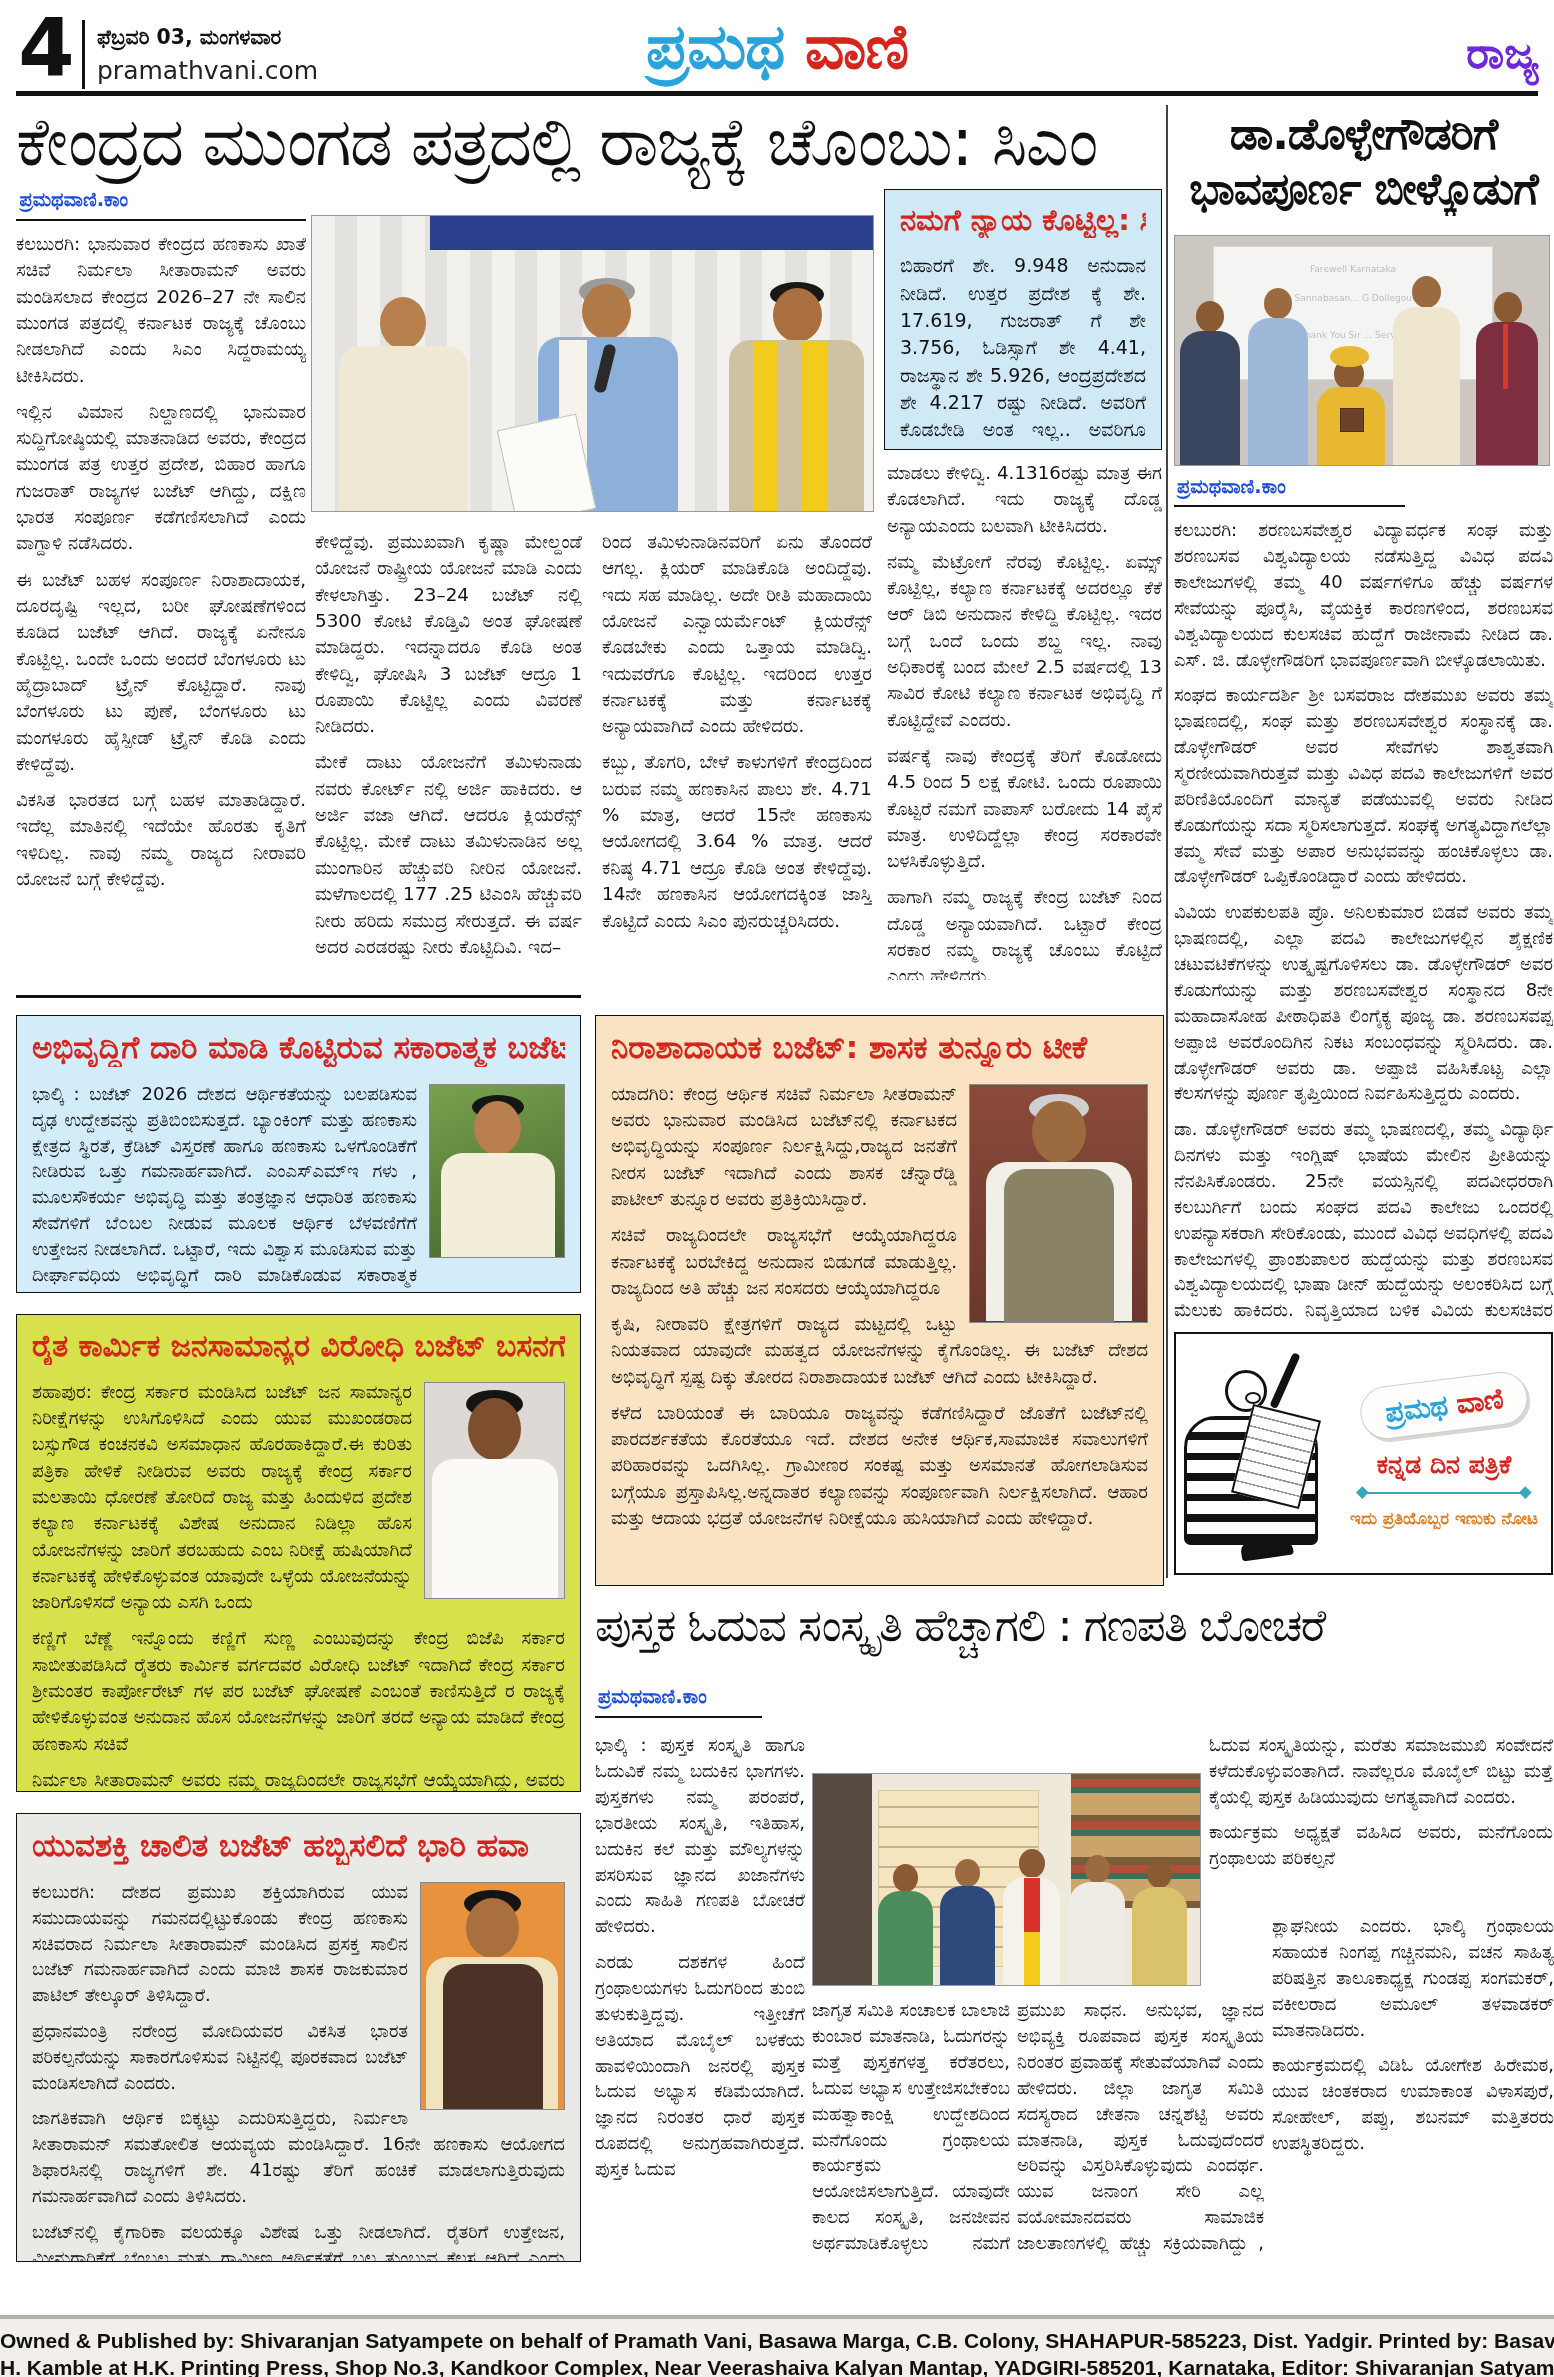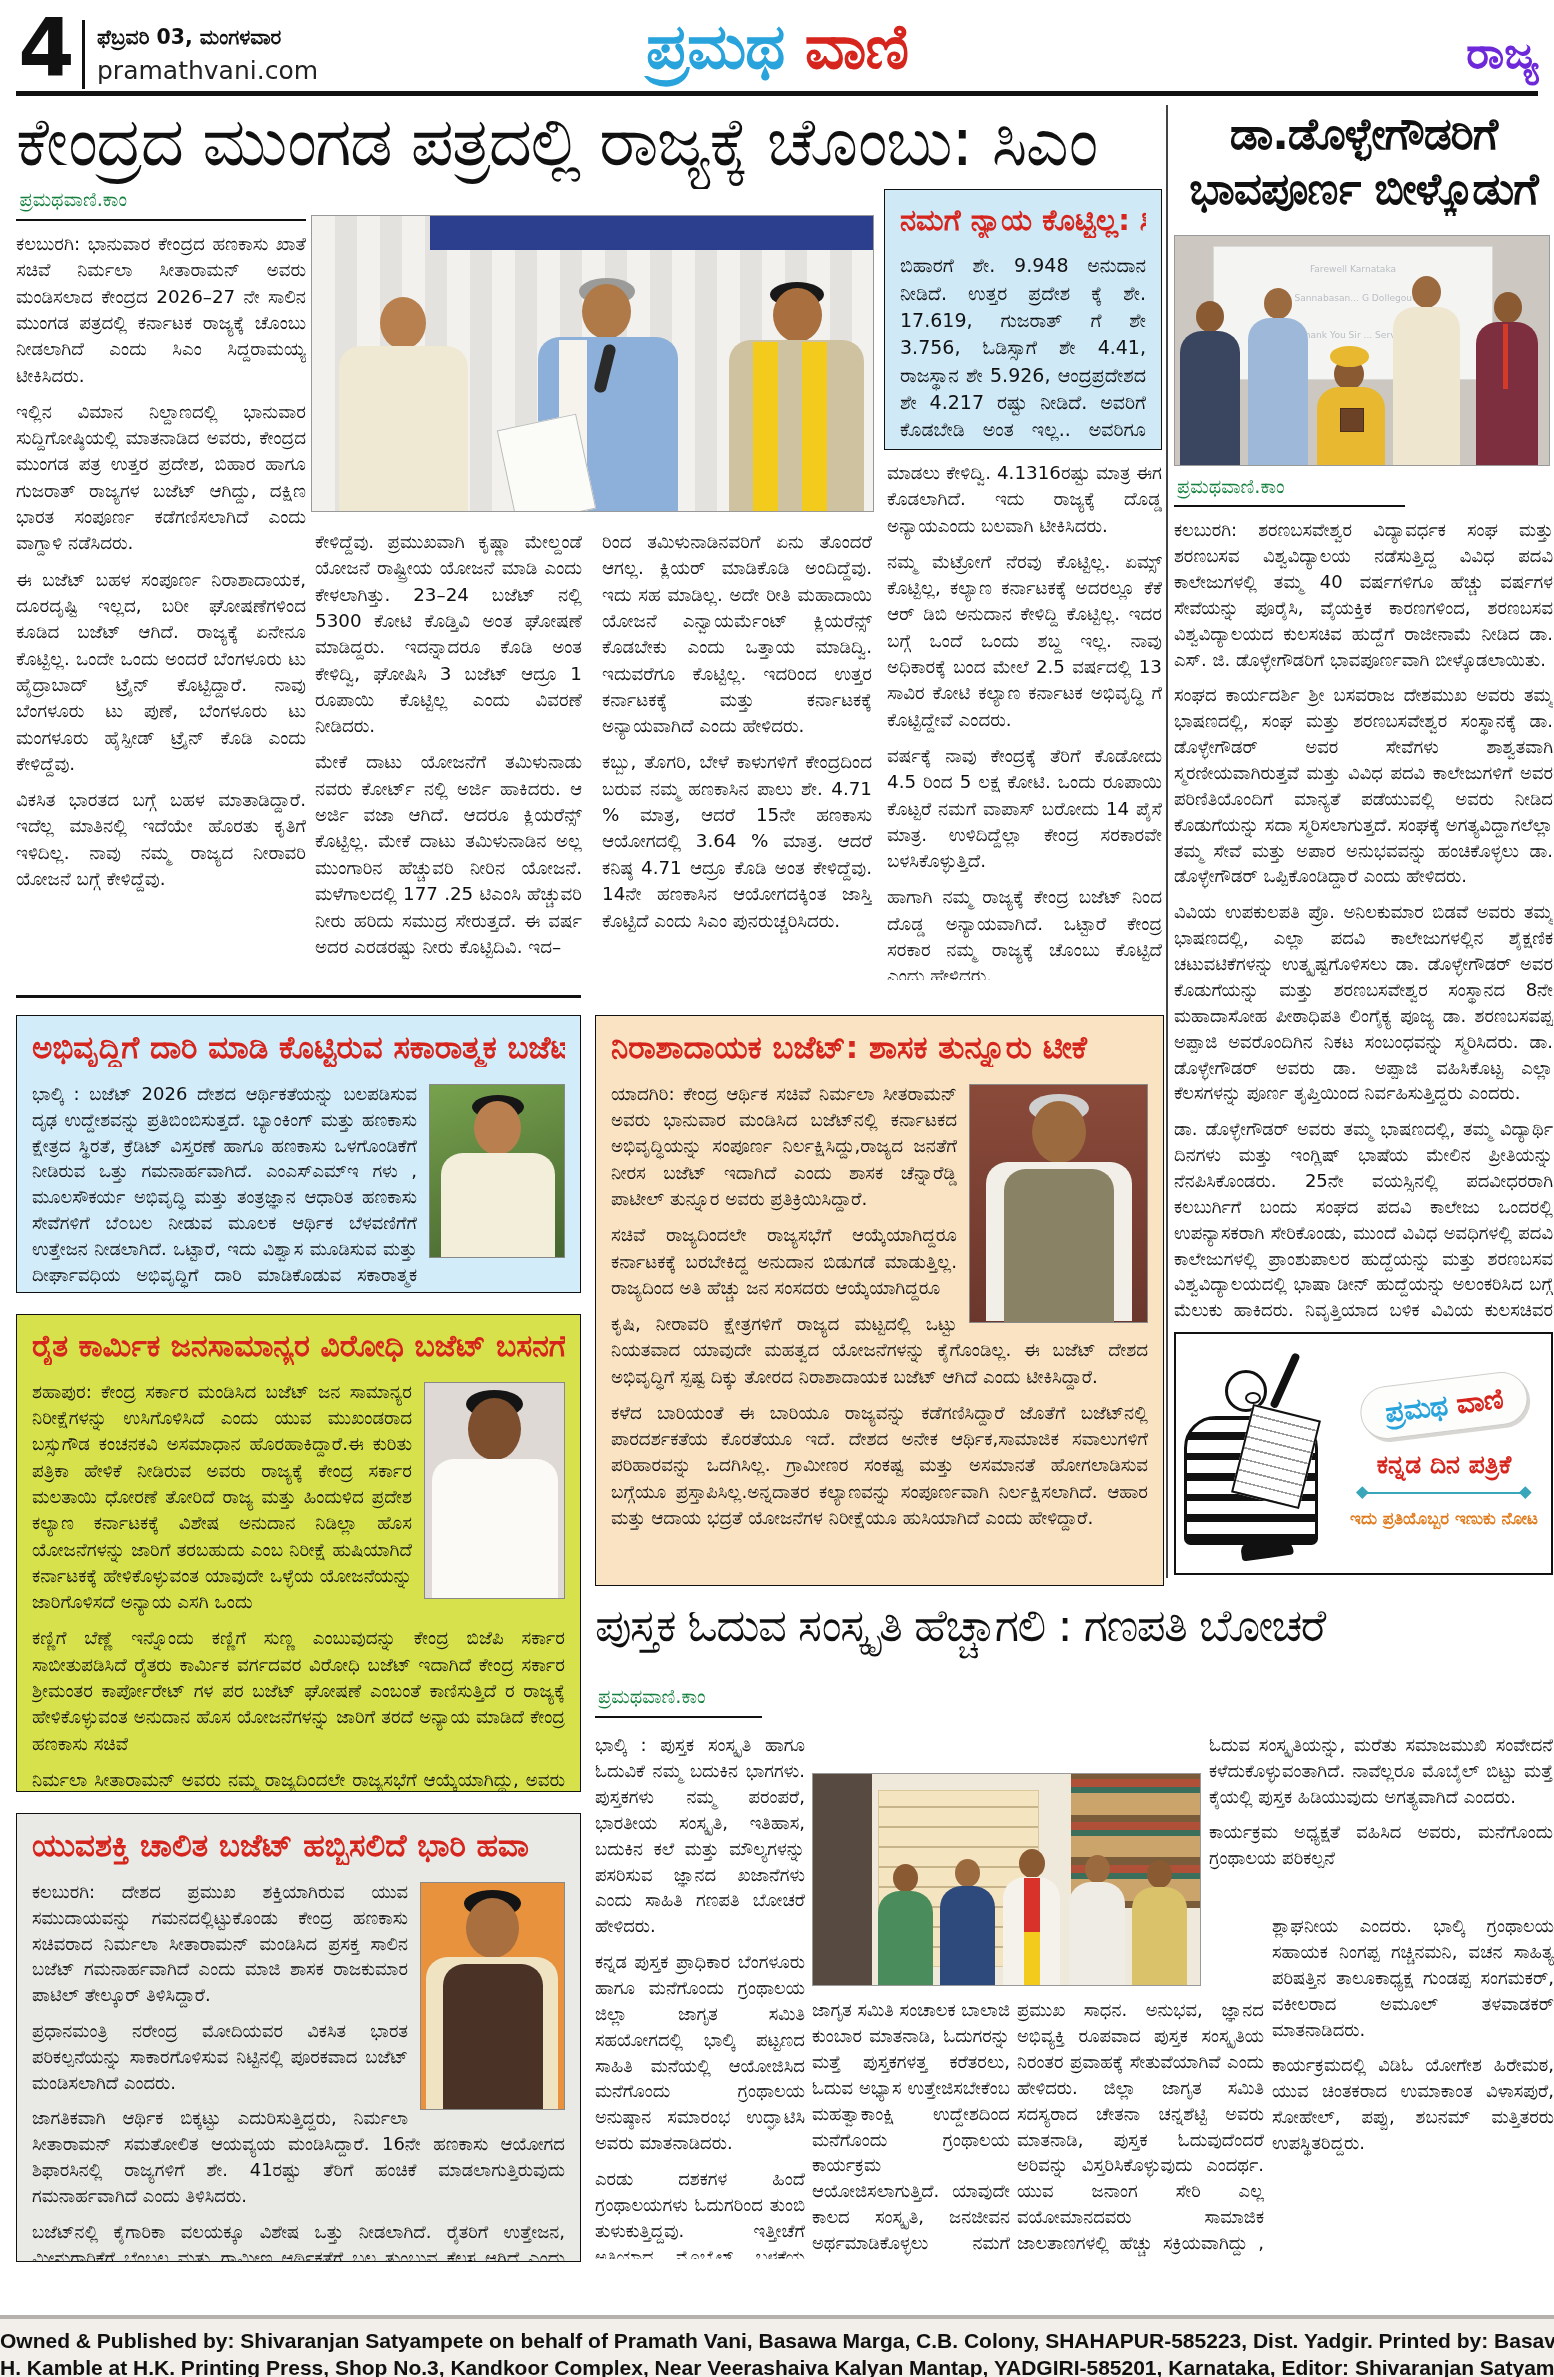--- a/index.html
+++ b/index.html
@@ -2,21 +2,21 @@
 <html style="font-size:8.6px"><head>
 <meta charset="utf-8">
 <style>
   html,body{margin:0;padding:0;background:#888;}
   .page{position:relative;width:1555px;height:2377px;background:#ffffff;overflow:hidden;
         font-family:"DejaVu Sans",sans-serif;color:#111;}
   .abs{position:absolute;box-sizing:border-box;}
   .body-text{font-size:18.3px;line-height:1.44;text-align:justify;overflow:hidden;}
   .body-text p{margin:0 0 9.7px 0;text-indent:0;}
   .headline-xl{font-weight:normal;white-space:nowrap;overflow:hidden;letter-spacing:-1.6px;}
-  .byline{font-size:19.4px;font-weight:normal;color:#15803d;}
+  .byline{font-size:19.4px;font-weight:bold;color:#1d4ed8;}
   .rule{background:#111;}
   .infobox{border:1.6px solid #111;padding:12px 15px;overflow:hidden;}
   .infobox .box-head{font-weight:bold;font-size:30px;line-height:1.25;color:#d6251d;margin-bottom:14px;overflow:hidden;white-space:nowrap;}
   .portrait{float:right;margin:3.2px 0 7.5px 12px;border:0.5px solid #888;position:relative;overflow:hidden;}
   .head{position:absolute;border-radius:50%;}
   .torso{position:absolute;border-radius:21.5px 21.5px 0 0;}
   .photo{overflow:hidden;position:absolute;}
   .screen-line{color:#b9bec4;text-align:center;font-size:9.1px;line-height:1.7;white-space:nowrap;overflow:hidden;}
   .footer-line{text-align:center;font-family:"Liberation Sans",sans-serif;font-weight:bold;font-size:21px;line-height:1.3;white-space:nowrap;overflow:hidden;}
 </style>
@@ -230,21 +230,20 @@
       <div style="margin-top:14px;font-size:16.7px;font-weight:bold;color:#e07c1f;">ಇದು ಪ್ರತಿಯೊಬ್ಬರ ಇಣುಕು ನೋಟ</div>
     </div>
   </div>
 
   <div class="abs headline-xl" style="left:595px;top:1599px;width:960px;height:70px;font-size:45px;">ಪುಸ್ತಕ ಓದುವ ಸಂಸ್ಕೃತಿ ಹೆಚ್ಚಾಗಲಿ : ಗಣಪತಿ ಬೋಚರೆ</div>
   <div class="abs byline" style="left:598px;top:1685px;">ಪ್ರಮಥವಾಣಿ.ಕಾಂ</div>
   <div class="abs rule" style="left:595px;top:1716px;width:167px;height:2.2px;"></div>
 
   <div class="abs body-text" style="left:595px;top:1732px;width:210px;height:527px;font-size:18px;">
     <p>ಭಾಲ್ಕಿ : ಪುಸ್ತಕ ಸಂಸ್ಕೃತಿ ಹಾಗೂ ಓದುವಿಕೆ ನಮ್ಮ ಬದುಕಿನ ಭಾಗಗಳು. ಪುಸ್ತಕಗಳು ನಮ್ಮ ಪರಂಪರೆ, ಭಾರತೀಯ ಸಂಸ್ಕೃತಿ, ಇತಿಹಾಸ, ಬದುಕಿನ ಕಲೆ ಮತ್ತು ಮೌಲ್ಯಗಳನ್ನು ಪಸರಿಸುವ ಜ್ಞಾನದ ಖಜಾನೆಗಳು ಎಂದು ಸಾಹಿತಿ ಗಣಪತಿ ಬೋಚರೆ ಹೇಳಿದರು.</p>
-    <p>ಕನ್ನಡ ಪುಸ್ತಕ ಪ್ರಾಧಿಕಾರ ಬೆಂಗಳೂರು ಹಾಗೂ ಮನೆಗೊಂದು ಗ್ರಂಥಾಲಯ ಜಿಲ್ಲಾ ಜಾಗೃತ ಸಮಿತಿ ಸಹಯೋಗದಲ್ಲಿ ಭಾಲ್ಕಿ ಪಟ್ಟಣದ ಸಾಹಿತಿ ಮನೆಯಲ್ಲಿ ಆಯೋಜಿಸಿದ ಮನೆಗೊಂದು ಗ್ರಂಥಾಲಯ ಅನುಷ್ಠಾನ ಸಮಾರಂಭ ಉದ್ಘಾಟಿಸಿ ಅವರು ಮಾತನಾಡಿದರು.</p>
     <p>ಎರಡು ದಶಕಗಳ ಹಿಂದೆ ಗ್ರಂಥಾಲಯಗಳು ಓದುಗರಿಂದ ತುಂಬಿ ತುಳುಕುತ್ತಿದ್ದವು. ಇತ್ತೀಚೆಗೆ ಅತಿಯಾದ ಮೊಬೈಲ್ ಬಳಕೆಯ ಹಾವಳಿಯಿಂದಾಗಿ ಜನರಲ್ಲಿ ಪುಸ್ತಕ ಓದುವ ಅಭ್ಯಾಸ ಕಡಿಮೆಯಾಗಿದೆ. ಜ್ಞಾನದ ನಿರಂತರ ಧಾರೆ ಪುಸ್ತಕ ರೂಪದಲ್ಲಿ ಅನುಗ್ರಹವಾಗಿರುತ್ತದೆ. ಪುಸ್ತಕ ಓದುವ</p>
   </div>
 
   <div class="photo abs" style="left:812px;top:1773px;width:389px;height:213px;background:#efe9db;border:0.5px solid #999;">
     <div class="abs" style="left:0;top:0;width:59px;height:213px;background:#574a41;"></div>
     <div class="abs" style="left:65px;top:16px;width:161px;height:177px;background:#f4e4c0;border:0.5px solid #d8c89c;
          background-image:repeating-linear-gradient(0deg,transparent 0 18.3px,#c8b48a 18.3px 20px);"></div>
     <div class="abs" style="left:258px;top:0;width:131px;height:134px;
          background:repeating-linear-gradient(0deg,#7a5b3a 0 7.5px,#caa46a 7.5px 29px,#3c6e5c 29px 35px,#b05038 35px 43px);"></div>
     <div class="abs" style="left:63px;top:90px;width:59px;height:123px;">

